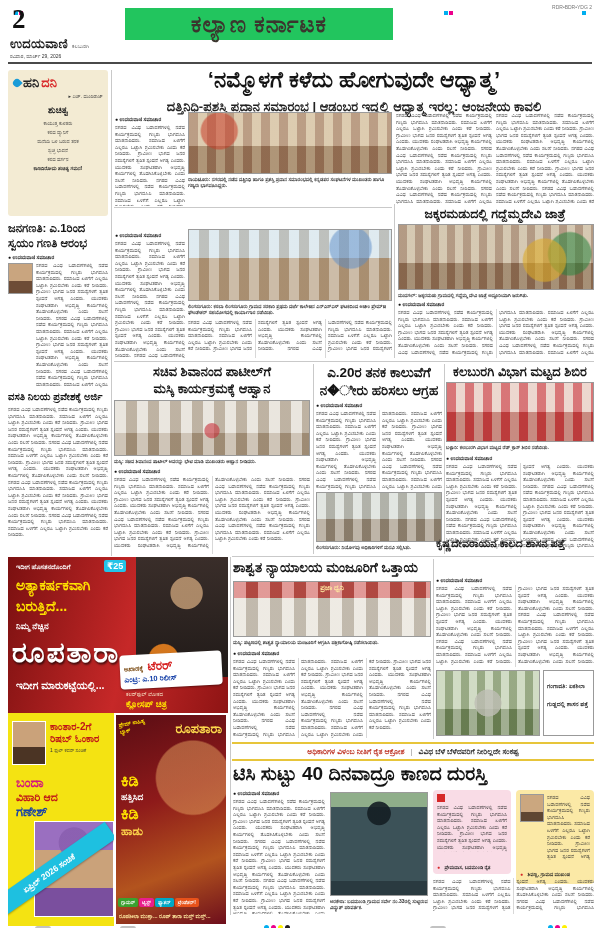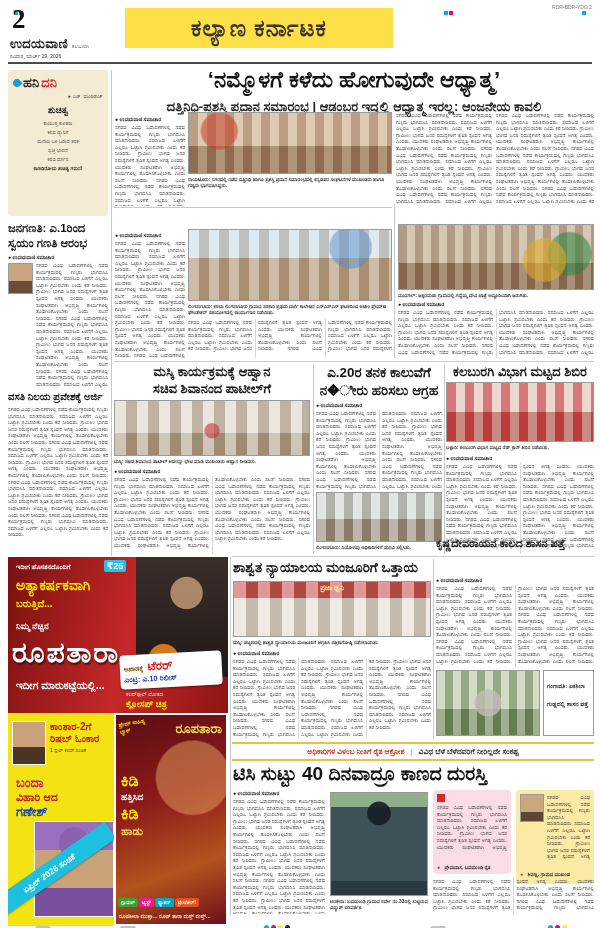--- a/index.html
+++ b/index.html
@@ -44,21 +44,21 @@
   <div class="abs" style="left:582px;top:1px;">
     <span class="regsq" style="background:#00aeef"></span>
   </div>
 
   <div class="abs" style="left:12px;top:4px;font-family:'Liberation Serif','DejaVu Serif',serif;font-size:27px;font-weight:bold;color:#111;">2</div>
   <div class="abs" style="left:10px;top:36px;font-size:13px;font-weight:bold;color:#1b1b1b;letter-spacing:.3px;">
     <span>ಉದಯವಾಣಿ</span>
     <span style="font-size:5px;font-weight:normal;color:#444;">ಕಲಬುರಗಿ</span>
   </div>
   <div class="abs" style="left:10px;top:53px;font-size:5px;color:#333;">ರವಿವಾರ, ಮಾರ್ಚ್ 29, 2026</div>
-  <div class="abs" style="left:125px;top:8px;width:268px;height:40px;background:#fde047;display:flex;align-items:center;justify-content:center;">
+  <div class="abs" style="left:125px;top:8px;width:268px;height:32px;background:#22c55e;display:flex;align-items:center;justify-content:center;">
     <span style="font-size:23px;font-weight:bold;color:#3b362e;letter-spacing:1px;">ಕಲ್ಯಾಣ ಕರ್ನಾಟಕ</span>
   </div>
   <div class="abs" style="right:8px;top:4px;font-size:5px;color:#777;">RDR•BDR•YDG 2</div>
   <div class="abs" style="left:8px;top:62px;width:584px;height:2px;background:#4a4a4a;"></div>
 
   <div class="abs" style="left:8px;top:70px;width:100px;height:146px;background:#f3ebd3;border-radius:3px;padding:5px 5px 0 5px;box-sizing:border-box;">
     <div style="display:flex;align-items:center;gap:2px;">
       <span style="display:inline-block;width:8px;height:8px;background:#1a9cd8;border-radius:50% 0 50% 50%;transform:rotate(45deg);"></span>
       <span style="font-size:13px;font-weight:bold;color:#222;">ಹನಿ</span>
       <span style="font-size:13px;font-weight:bold;color:#d92b2b;">ದನಿ</span>
@@ -104,34 +104,35 @@
   <div class="abs greek" style="left:115px;top:240px;width:70px;height:118px;">ನಗರದ ವಿವಿಧ ಬಡಾವಣೆಗಳಲ್ಲಿ ನಡೆದ ಕಾರ್ಯಕ್ರಮದಲ್ಲಿ ಗಣ್ಯರು ಭಾಗವಹಿಸಿ ಮಾತನಾಡಿದರು. ಸಮಾಜದ ಏಳಿಗೆಗೆ ಎಲ್ಲರೂ ಒಟ್ಟಾಗಿ ಶ್ರಮಿಸಬೇಕು ಎಂದು ಕರೆ ನೀಡಿದರು. ಗ್ರಾಮೀಣ ಭಾಗದ ಜನರ ಸಮಸ್ಯೆಗಳಿಗೆ ತ್ವರಿತ ಸ್ಪಂದನೆ ಅಗತ್ಯ ಎಂದರು. ಯುವಕರು ಸಂಘಟಿತರಾಗಿ ಅಭಿವೃದ್ಧಿ ಕಾರ್ಯಗಳಲ್ಲಿ ತೊಡಗಿಸಿಕೊಳ್ಳಬೇಕು ಎಂದು ಸಲಹೆ ನೀಡಿದರು. ನಗರದ ವಿವಿಧ ಬಡಾವಣೆಗಳಲ್ಲಿ ನಡೆದ ಕಾರ್ಯಕ್ರಮದಲ್ಲಿ ಗಣ್ಯರು ಭಾಗವಹಿಸಿ ಮಾತನಾಡಿದರು. ಸಮಾಜದ ಏಳಿಗೆಗೆ ಎಲ್ಲರೂ ಒಟ್ಟಾಗಿ ಶ್ರಮಿಸಬೇಕು ಎಂದು ಕರೆ ನೀಡಿದರು. ಗ್ರಾಮೀಣ ಭಾಗದ ಜನರ ಸಮಸ್ಯೆಗಳಿಗೆ ತ್ವರಿತ ಸ್ಪಂದನೆ ಅಗತ್ಯ ಎಂದರು. ಯುವಕರು ಸಂಘಟಿತರಾಗಿ ಅಭಿವೃದ್ಧಿ ಕಾರ್ಯಗಳಲ್ಲಿ ತೊಡಗಿಸಿಕೊಳ್ಳಬೇಕು ಎಂದು ಸಲಹೆ ನೀಡಿದರು. ನಗರದ ವಿವಿಧ ಬಡಾವಣೆಗಳಲ್ಲಿ ನಡೆದ ಕಾರ್ಯಕ್ರಮದಲ್ಲಿ ಗಣ್ಯರು ಭಾಗವಹಿಸಿ ಮಾತನಾಡಿದರು. ಸಮಾಜದ ಏಳಿಗೆಗೆ ಎಲ್ಲರೂ ಒಟ್ಟಾಗಿ ಶ್ರಮಿಸಬೇಕು ಎಂದು ಕರೆ ನೀಡಿದರು. ಗ್ರಾಮೀಣ ಭಾಗದ ಜನರ ಸಮಸ್ಯೆಗಳಿಗೆ ತ್ವರಿತ ಸ್ಪಂದನೆ ಅಗತ್ಯ ಎಂದರು. ಯುವಕರು ಸಂಘಟಿತರಾಗಿ ಅಭಿವೃದ್ಧಿ ಕಾರ್ಯಗಳಲ್ಲಿ ತೊಡಗಿಸಿಕೊಳ್ಳಬೇಕು ಎಂದು ಸಲಹೆ ನೀಡಿದರು. ನಗರದ ವಿವಿಧ ಬಡಾವಣೆಗಳಲ್ಲಿ ನಡೆದ ಕಾರ್ಯಕ್ರಮದಲ್ಲಿ ಗಣ್ಯರು ಭಾಗವಹಿಸಿ ಮಾತನಾಡಿದರು. ಸಮಾಜದ ಏಳಿಗೆಗೆ ಎಲ್ಲರೂ ಒಟ್ಟಾಗಿ ಶ್ರಮಿಸಬೇಕು ಎಂದು ಕರೆ ನೀಡಿದರು.</div>
   <div class="abs photo" style="left:188px;top:229px;width:204px;height:72px;background:
       radial-gradient(circle at 80% 25%, rgba(90,140,200,.5) 0 12%, transparent 13%),
       repeating-linear-gradient(90deg, rgba(255,255,255,.35) 0 10px, rgba(150,120,90,.3) 10px 20px),
       linear-gradient(180deg,#cfe0e8 0 40%, #b1987a 40% 100%);"></div>
   <div class="abs caption" style="left:188px;top:303px;width:204px;height:14px;">ಲಿಂಗಸುಗೂರು: ಕಸಬಾ ಲಿಂಗಸುಗೂರು ಗ್ರಾಮದ ಸರಕಾರಿ ಪ್ರಥಮ ದರ್ಜೆ ಕಾಲೇಜಿನ ಎನ್‌ಎಸ್‌ಎಸ್ ಘಟಕದಿಂದ ಅಜೀಂ ಪ್ರೇಮ್‌ಜಿ ಫೌಂಡೇಶನ್ ಸಹಯೋಗದಲ್ಲಿ ಕಾರ್ಯಾಗಾರ ನಡೆಯಿತು.</div>
   <div class="abs greek cols3" style="left:188px;top:319px;width:204px;height:39px;">ನಗರದ ವಿವಿಧ ಬಡಾವಣೆಗಳಲ್ಲಿ ನಡೆದ ಕಾರ್ಯಕ್ರಮದಲ್ಲಿ ಗಣ್ಯರು ಭಾಗವಹಿಸಿ ಮಾತನಾಡಿದರು. ಸಮಾಜದ ಏಳಿಗೆಗೆ ಎಲ್ಲರೂ ಒಟ್ಟಾಗಿ ಶ್ರಮಿಸಬೇಕು ಎಂದು ಕರೆ ನೀಡಿದರು. ಗ್ರಾಮೀಣ ಭಾಗದ ಜನರ ಸಮಸ್ಯೆಗಳಿಗೆ ತ್ವರಿತ ಸ್ಪಂದನೆ ಅಗತ್ಯ ಎಂದರು. ಯುವಕರು ಸಂಘಟಿತರಾಗಿ ಅಭಿವೃದ್ಧಿ ಕಾರ್ಯಗಳಲ್ಲಿ ತೊಡಗಿಸಿಕೊಳ್ಳಬೇಕು ಎಂದು ಸಲಹೆ ನೀಡಿದರು. ನಗರದ ವಿವಿಧ ಬಡಾವಣೆಗಳಲ್ಲಿ ನಡೆದ ಕಾರ್ಯಕ್ರಮದಲ್ಲಿ ಗಣ್ಯರು ಭಾಗವಹಿಸಿ ಮಾತನಾಡಿದರು. ಸಮಾಜದ ಏಳಿಗೆಗೆ ಎಲ್ಲರೂ ಒಟ್ಟಾಗಿ ಶ್ರಮಿಸಬೇಕು ಎಂದು ಕರೆ ನೀಡಿದರು. ಗ್ರಾಮೀಣ ಭಾಗದ ಜನರ ಸಮಸ್ಯೆಗಳಿಗೆ ತ್ವರಿತ ಸ್ಪಂದನೆ ಅಗತ್ಯ ಎಂದರು. ಯುವಕರು ಸಂಘಟಿತರಾಗಿ ಅಭಿವೃದ್ಧಿ ಕಾರ್ಯಗಳಲ್ಲಿ ತೊಡಗಿಸಿಕೊಳ್ಳಬೇಕು ಎಂದು ಸಲಹೆ ನೀಡಿದರು. ನಗರದ ವಿವಿಧ ಬಡಾವಣೆಗಳಲ್ಲಿ ನಡೆದ ಕಾರ್ಯಕ್ರಮದಲ್ಲಿ ಗಣ್ಯರು ಭಾಗವಹಿಸಿ ಮಾತನಾಡಿದರು. ಸಮಾಜದ ಏಳಿಗೆಗೆ ಎಲ್ಲರೂ ಒಟ್ಟಾಗಿ ಶ್ರಮಿಸಬೇಕು ಎಂದು ಕರೆ ನೀಡಿದರು. ಗ್ರಾಮೀಣ ಭಾಗದ ಜನರ ಸಮಸ್ಯೆಗಳಿಗೆ ತ್ವರಿತ ಸ್ಪಂದನೆ ಅಗತ್ಯ ಎಂದರು. ಯುವಕರು ಸಂಘಟಿತರಾಗಿ ಅಭಿವೃದ್ಧಿ ಕಾರ್ಯಗಳಲ್ಲಿ ತೊಡಗಿಸಿಕೊಳ್ಳಬೇಕು ಎಂದು ಸಲಹೆ ನೀಡಿದರು. ನಗರದ ವಿವಿಧ ಬಡಾವಣೆಗಳಲ್ಲಿ ನಡೆದ ಕಾರ್ಯಕ್ರಮದಲ್ಲಿ ಗಣ್ಯರು ಭಾಗವಹಿಸಿ ಮಾತನಾಡಿದರು. ಸಮಾಜದ ಏಳಿಗೆಗೆ ಎಲ್ಲರೂ ಒಟ್ಟಾಗಿ ಶ್ರಮಿಸಬೇಕು ಎಂದು ಕರೆ ನೀಡಿದರು.</div>
 
   <div class="abs vline" style="left:394px;top:204px;height:154px;"></div>
 
+  <div class="abs hl" style="left:396px;top:206px;width:198px;font-size:12.5px;text-align:center;">ಜಕ್ಕರಮಡುದಲ್ಲಿ ಗದ್ದೆಮ್ಮದೇವಿ ಜಾತ್ರೆ</div>
   <div class="abs photo" style="left:398px;top:224px;width:196px;height:66px;background:
       radial-gradient(circle at 75% 55%, rgba(220,170,40,.6) 0 14%, transparent 15%),
       radial-gradient(circle at 88% 45%, rgba(40,130,60,.55) 0 12%, transparent 13%),
       repeating-linear-gradient(90deg, rgba(120,70,50,.3) 0 8px, rgba(240,230,210,.25) 8px 16px),
       linear-gradient(180deg,#cdbfa8 0 60%, #8e7458 60% 100%);"></div>
   <div class="abs caption" style="left:398px;top:292px;width:196px;height:7px;">ಮುದಗಲ್: ಜಕ್ಕರಮಡು ಗ್ರಾಮದಲ್ಲಿ ಗದ್ದೆಮ್ಮ ದೇವಿ ಜಾತ್ರೆ ಅದ್ದೂರಿಯಾಗಿ ಜರುಗಿತು.</div>
   <div class="abs byline" style="left:398px;top:301px;">● ಉದಯವಾಣಿ ಸಮಾಚಾರ</div>
   <div class="abs greek cols2" style="left:398px;top:309px;width:196px;height:49px;">ನಗರದ ವಿವಿಧ ಬಡಾವಣೆಗಳಲ್ಲಿ ನಡೆದ ಕಾರ್ಯಕ್ರಮದಲ್ಲಿ ಗಣ್ಯರು ಭಾಗವಹಿಸಿ ಮಾತನಾಡಿದರು. ಸಮಾಜದ ಏಳಿಗೆಗೆ ಎಲ್ಲರೂ ಒಟ್ಟಾಗಿ ಶ್ರಮಿಸಬೇಕು ಎಂದು ಕರೆ ನೀಡಿದರು. ಗ್ರಾಮೀಣ ಭಾಗದ ಜನರ ಸಮಸ್ಯೆಗಳಿಗೆ ತ್ವರಿತ ಸ್ಪಂದನೆ ಅಗತ್ಯ ಎಂದರು. ಯುವಕರು ಸಂಘಟಿತರಾಗಿ ಅಭಿವೃದ್ಧಿ ಕಾರ್ಯಗಳಲ್ಲಿ ತೊಡಗಿಸಿಕೊಳ್ಳಬೇಕು ಎಂದು ಸಲಹೆ ನೀಡಿದರು. ನಗರದ ವಿವಿಧ ಬಡಾವಣೆಗಳಲ್ಲಿ ನಡೆದ ಕಾರ್ಯಕ್ರಮದಲ್ಲಿ ಗಣ್ಯರು ಭಾಗವಹಿಸಿ ಮಾತನಾಡಿದರು. ಸಮಾಜದ ಏಳಿಗೆಗೆ ಎಲ್ಲರೂ ಒಟ್ಟಾಗಿ ಶ್ರಮಿಸಬೇಕು ಎಂದು ಕರೆ ನೀಡಿದರು. ಗ್ರಾಮೀಣ ಭಾಗದ ಜನರ ಸಮಸ್ಯೆಗಳಿಗೆ ತ್ವರಿತ ಸ್ಪಂದನೆ ಅಗತ್ಯ ಎಂದರು. ಯುವಕರು ಸಂಘಟಿತರಾಗಿ ಅಭಿವೃದ್ಧಿ ಕಾರ್ಯಗಳಲ್ಲಿ ತೊಡಗಿಸಿಕೊಳ್ಳಬೇಕು ಎಂದು ಸಲಹೆ ನೀಡಿದರು. ನಗರದ ವಿವಿಧ ಬಡಾವಣೆಗಳಲ್ಲಿ ನಡೆದ ಕಾರ್ಯಕ್ರಮದಲ್ಲಿ ಗಣ್ಯರು ಭಾಗವಹಿಸಿ ಮಾತನಾಡಿದರು. ಸಮಾಜದ ಏಳಿಗೆಗೆ ಎಲ್ಲರೂ ಒಟ್ಟಾಗಿ ಶ್ರಮಿಸಬೇಕು ಎಂದು ಕರೆ ನೀಡಿದರು. ಗ್ರಾಮೀಣ ಭಾಗದ ಜನರ ಸಮಸ್ಯೆಗಳಿಗೆ ತ್ವರಿತ ಸ್ಪಂದನೆ ಅಗತ್ಯ ಎಂದರು. ಯುವಕರು ಸಂಘಟಿತರಾಗಿ ಅಭಿವೃದ್ಧಿ ಕಾರ್ಯಗಳಲ್ಲಿ ತೊಡಗಿಸಿಕೊಳ್ಳಬೇಕು ಎಂದು ಸಲಹೆ ನೀಡಿದರು. ನಗರದ ವಿವಿಧ ಬಡಾವಣೆಗಳಲ್ಲಿ ನಡೆದ ಕಾರ್ಯಕ್ರಮದಲ್ಲಿ ಗಣ್ಯರು ಭಾಗವಹಿಸಿ ಮಾತನಾಡಿದರು. ಸಮಾಜದ ಏಳಿಗೆಗೆ ಎಲ್ಲರೂ ಒಟ್ಟಾಗಿ ಶ್ರಮಿಸಬೇಕು ಎಂದು ಕರೆ ನೀಡಿದರು.</div>
 
   <div class="abs hline" style="left:114px;top:361px;width:480px;"></div>
 
   <div class="abs hl" style="left:114px;top:364px;width:196px;font-size:13px;text-align:center;">
+    <span style="display:block;">ಸಚಿವ ಶಿವಾನಂದ ಪಾಟೀಲ್‌ಗೆ</span>
     <span style="display:block;">ಮಸ್ಕಿ ಕಾರ್ಯಕ್ರಮಕ್ಕೆ ಆಹ್ವಾನ</span>
-    <span style="display:block;">ಸಚಿವ ಶಿವಾನಂದ ಪಾಟೀಲ್‌ಗೆ</span>
   </div>
   <div class="abs photo" style="left:114px;top:400px;width:196px;height:56px;background:
       radial-gradient(circle at 50% 55%, rgba(200,50,60,.6) 0 7%, transparent 8%),
       repeating-linear-gradient(90deg, rgba(255,255,255,.45) 0 11px, rgba(140,120,100,.35) 11px 22px),
       linear-gradient(180deg,#d9d2c4 0 60%, #a8967d 60% 100%);"></div>
   <div class="abs caption" style="left:114px;top:458px;width:196px;height:7px;">ಮಸ್ಕಿ: ಸಚಿವ ಶಿವಾನಂದ ಪಾಟೀಲ್ ಅವರನ್ನು ಭೇಟಿ ಮಾಡಿ ಮುಖಂಡರು ಆಹ್ವಾನ ನೀಡಿದರು.</div>
   <div class="abs byline" style="left:114px;top:468px;">● ಉದಯವಾಣಿ ಸಮಾಚಾರ</div>
   <div class="abs greek cols2" style="left:114px;top:476px;width:196px;height:78px;">ನಗರದ ವಿವಿಧ ಬಡಾವಣೆಗಳಲ್ಲಿ ನಡೆದ ಕಾರ್ಯಕ್ರಮದಲ್ಲಿ ಗಣ್ಯರು ಭಾಗವಹಿಸಿ ಮಾತನಾಡಿದರು. ಸಮಾಜದ ಏಳಿಗೆಗೆ ಎಲ್ಲರೂ ಒಟ್ಟಾಗಿ ಶ್ರಮಿಸಬೇಕು ಎಂದು ಕರೆ ನೀಡಿದರು. ಗ್ರಾಮೀಣ ಭಾಗದ ಜನರ ಸಮಸ್ಯೆಗಳಿಗೆ ತ್ವರಿತ ಸ್ಪಂದನೆ ಅಗತ್ಯ ಎಂದರು. ಯುವಕರು ಸಂಘಟಿತರಾಗಿ ಅಭಿವೃದ್ಧಿ ಕಾರ್ಯಗಳಲ್ಲಿ ತೊಡಗಿಸಿಕೊಳ್ಳಬೇಕು ಎಂದು ಸಲಹೆ ನೀಡಿದರು. ನಗರದ ವಿವಿಧ ಬಡಾವಣೆಗಳಲ್ಲಿ ನಡೆದ ಕಾರ್ಯಕ್ರಮದಲ್ಲಿ ಗಣ್ಯರು ಭಾಗವಹಿಸಿ ಮಾತನಾಡಿದರು. ಸಮಾಜದ ಏಳಿಗೆಗೆ ಎಲ್ಲರೂ ಒಟ್ಟಾಗಿ ಶ್ರಮಿಸಬೇಕು ಎಂದು ಕರೆ ನೀಡಿದರು. ಗ್ರಾಮೀಣ ಭಾಗದ ಜನರ ಸಮಸ್ಯೆಗಳಿಗೆ ತ್ವರಿತ ಸ್ಪಂದನೆ ಅಗತ್ಯ ಎಂದರು. ಯುವಕರು ಸಂಘಟಿತರಾಗಿ ಅಭಿವೃದ್ಧಿ ಕಾರ್ಯಗಳಲ್ಲಿ ತೊಡಗಿಸಿಕೊಳ್ಳಬೇಕು ಎಂದು ಸಲಹೆ ನೀಡಿದರು. ನಗರದ ವಿವಿಧ ಬಡಾವಣೆಗಳಲ್ಲಿ ನಡೆದ ಕಾರ್ಯಕ್ರಮದಲ್ಲಿ ಗಣ್ಯರು ಭಾಗವಹಿಸಿ ಮಾತನಾಡಿದರು. ಸಮಾಜದ ಏಳಿಗೆಗೆ ಎಲ್ಲರೂ ಒಟ್ಟಾಗಿ ಶ್ರಮಿಸಬೇಕು ಎಂದು ಕರೆ ನೀಡಿದರು. ಗ್ರಾಮೀಣ ಭಾಗದ ಜನರ ಸಮಸ್ಯೆಗಳಿಗೆ ತ್ವರಿತ ಸ್ಪಂದನೆ ಅಗತ್ಯ ಎಂದರು. ಯುವಕರು ಸಂಘಟಿತರಾಗಿ ಅಭಿವೃದ್ಧಿ ಕಾರ್ಯಗಳಲ್ಲಿ ತೊಡಗಿಸಿಕೊಳ್ಳಬೇಕು ಎಂದು ಸಲಹೆ ನೀಡಿದರು. ನಗರದ ವಿವಿಧ ಬಡಾವಣೆಗಳಲ್ಲಿ ನಡೆದ ಕಾರ್ಯಕ್ರಮದಲ್ಲಿ ಗಣ್ಯರು ಭಾಗವಹಿಸಿ ಮಾತನಾಡಿದರು. ಸಮಾಜದ ಏಳಿಗೆಗೆ ಎಲ್ಲರೂ ಒಟ್ಟಾಗಿ ಶ್ರಮಿಸಬೇಕು ಎಂದು ಕರೆ ನೀಡಿದರು.</div>
 
   <div class="abs vline" style="left:313px;top:364px;height:190px;"></div>
@@ -220,21 +221,21 @@
   <div class="abs" style="left:8px;top:557px;width:220px;height:369px;overflow:hidden;">
 
     <div class="abs" style="left:0;top:0;width:220px;height:156px;background:linear-gradient(105deg,#7a1010,#c62828 55%,#8e1414);">
       <div class="abs" style="right:0;top:0;width:92px;height:120px;background:
           radial-gradient(circle at 55% 30%, rgba(200,160,120,.8) 0 16%, transparent 17%),
           radial-gradient(circle at 30% 85%, rgba(255,140,30,.8) 0 12%, transparent 13%),
           linear-gradient(180deg,#3a2e2a,#201a18);"></div>
       <div class="abs" style="left:8px;top:6px;font-size:6.5px;font-weight:bold;color:#fff;">ಇದೀಗ ಹೊಸತನದೊಂದಿಗೆ</div>
       <div class="abs" style="left:96px;top:3px;background:#23c4e8;color:#fff;font-size:9px;font-weight:bold;padding:1px 3px;border-radius:2px;">₹25</div>
       <div class="abs" style="left:8px;top:20px;font-size:14px;font-weight:bold;color:#ffe200;">ಅತ್ಯಾಕರ್ಷಕವಾಗಿ</div>
-      <div class="abs" style="left:8px;top:41px;font-size:10px;font-weight:bold;color:#ffe200;">ಬರುತ್ತಿದೆ...</div>
+      <div class="abs" style="left:8px;top:41px;font-size:14px;font-weight:bold;color:#ffe200;">ಬರುತ್ತಿದೆ...</div>
       <div class="abs" style="left:8px;top:64px;font-size:8.5px;font-weight:bold;color:#fff;">ನಿಮ್ಮ ನೆಚ್ಚಿನ</div>
       <div class="abs" style="left:4px;top:80px;width:214px;font-size:28px;font-weight:bold;color:#fff;letter-spacing:2px;text-shadow:1px 2px 2px rgba(0,0,0,.6);">ರೂಪತಾರಾ</div>
       <div class="abs" style="left:8px;top:122px;font-size:10.5px;font-weight:bold;color:#fff;">ಇದೀಗ ಮಾರುಕಟ್ಟೆಯಲ್ಲಿ...</div>
       <div class="abs" style="left:112px;top:96px;width:102px;height:34px;background:#fff;border-radius:4px;transform:rotate(-3deg);padding:2px 4px;box-sizing:border-box;box-shadow:0 1px 2px rgba(0,0,0,.4);">
         <span style="font-size:6.5px;font-weight:bold;color:#7a4a12;">ಅಖಾಡಕ್ಕೆ</span>
         <span style="font-size:12px;font-weight:bold;color:#d62020;">ಟೆರರ್</span>
         <span style="display:block;font-size:7.5px;font-weight:bold;color:#1540a8;">ಎಂಟ್ರಿ: ಎ.10 ರಿಲೀಸ್</span>
       </div>
       <div class="abs" style="left:118px;top:134px;font-size:5.5px;color:#ffd;">ಕಲರ್‌ಫುಲ್ ಲೋಕದ</div>
       <div class="abs" style="left:118px;top:142px;font-size:9px;font-weight:bold;color:#ffe200;">ಕ್ಲೋಸಪ್ ಚಿತ್ರ</div>

